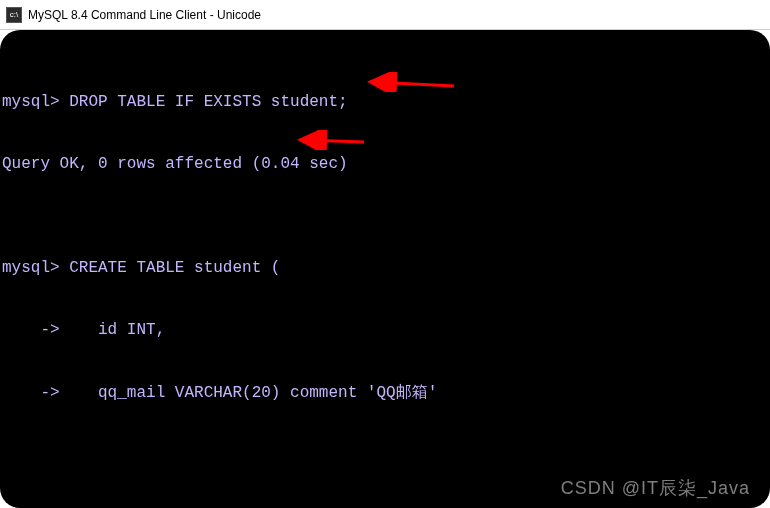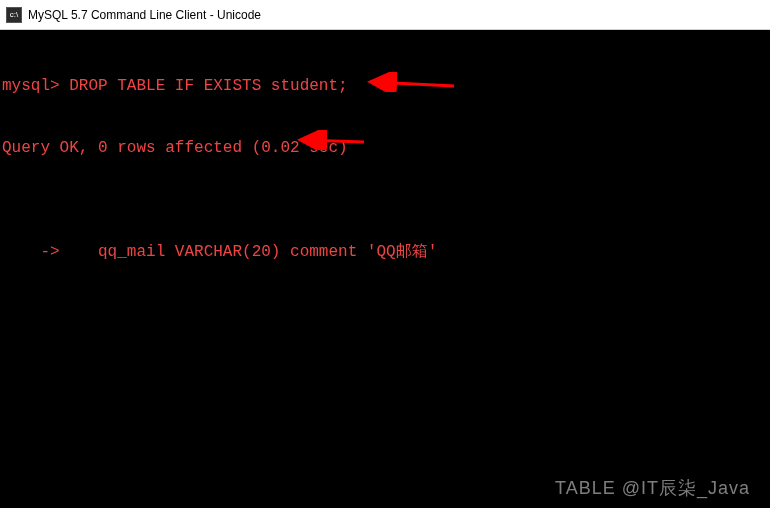--- a/index.html
+++ b/index.html
@@ -28,29 +28,30 @@
       color: #fff;
       font-size: 8px;
       display: flex;
       align-items: center;
       justify-content: center;
       margin-right: 6px;
       border: 1px solid #555;
     }
     .terminal {
       background: #000;
-      color: #ef4444;
+      color: #c4b5fd;
       font-family: "Consolas", "Courier New", monospace;
       font-size: 16px;
       line-height: 1.3;
-      padding: 4px 2px;
+      padding: 20px 2px;
       height: calc(100% - 30px);
       white-space: pre;
       overflow: hidden;
       position: relative;
+      border-radius: 20px;
     }
     .arrow {
       position: absolute;
       pointer-events: none;
     }
     .arrow svg { display: block; }
     .watermark {
       position: absolute;
       right: 20px;
       bottom: 8px;
@@ -60,27 +61,29 @@
       pointer-events: none;
     }
   </style>
 </head>
 <body>
 
 <div class="titlebar">
   <div class="titlebar-icon">
     <span>c:\</span>
   </div>
-  <span>MySQL 5.7 Command Line Client - Unicode</span>
+  <span>MySQL 8.4 Command Line Client - Unicode</span>
 </div>
 
 <div class="terminal">
   <div>mysql&gt; DROP TABLE IF EXISTS student;</div>
-  <div>Query OK, 0 rows affected (0.02 sec)</div>
+  <div>Query OK, 0 rows affected (0.04 sec)</div>
   <div></div>
+  <div>mysql&gt; CREATE TABLE student (</div>
+  <div>    -&gt;    id INT,</div>
   <div>    -&gt;    qq_mail VARCHAR(20) comment 'QQ邮箱'</div>
   
   
   <div></div>
   
 
   <div class="arrow" id="arrow-0" style="left: 359px; top: 0px;">
     <svg width="100" height="20">
       <defs>
         <marker id="ah0" markerWidth="10" markerHeight="10" refX="2" refY="5" orient="auto">
@@ -96,13 +99,13 @@
       <defs>
         <marker id="ah1" markerWidth="10" markerHeight="10" refX="2" refY="5" orient="auto">
           <path d="M0,5 L10,0 L10,10 Z" fill="#ff0000"></path>
         </marker>
       </defs>
       <line x1="14" y1="10" x2="75" y2="12" stroke="#ff0000" stroke-width="3" marker-start="url(#ah1)"></line>
     </svg>
   </div>
 </div>
 
-<div class="watermark">TABLE @IT辰柒_Java</div>
+<div class="watermark">CSDN @IT辰柒_Java</div>
 
 </body></html>

